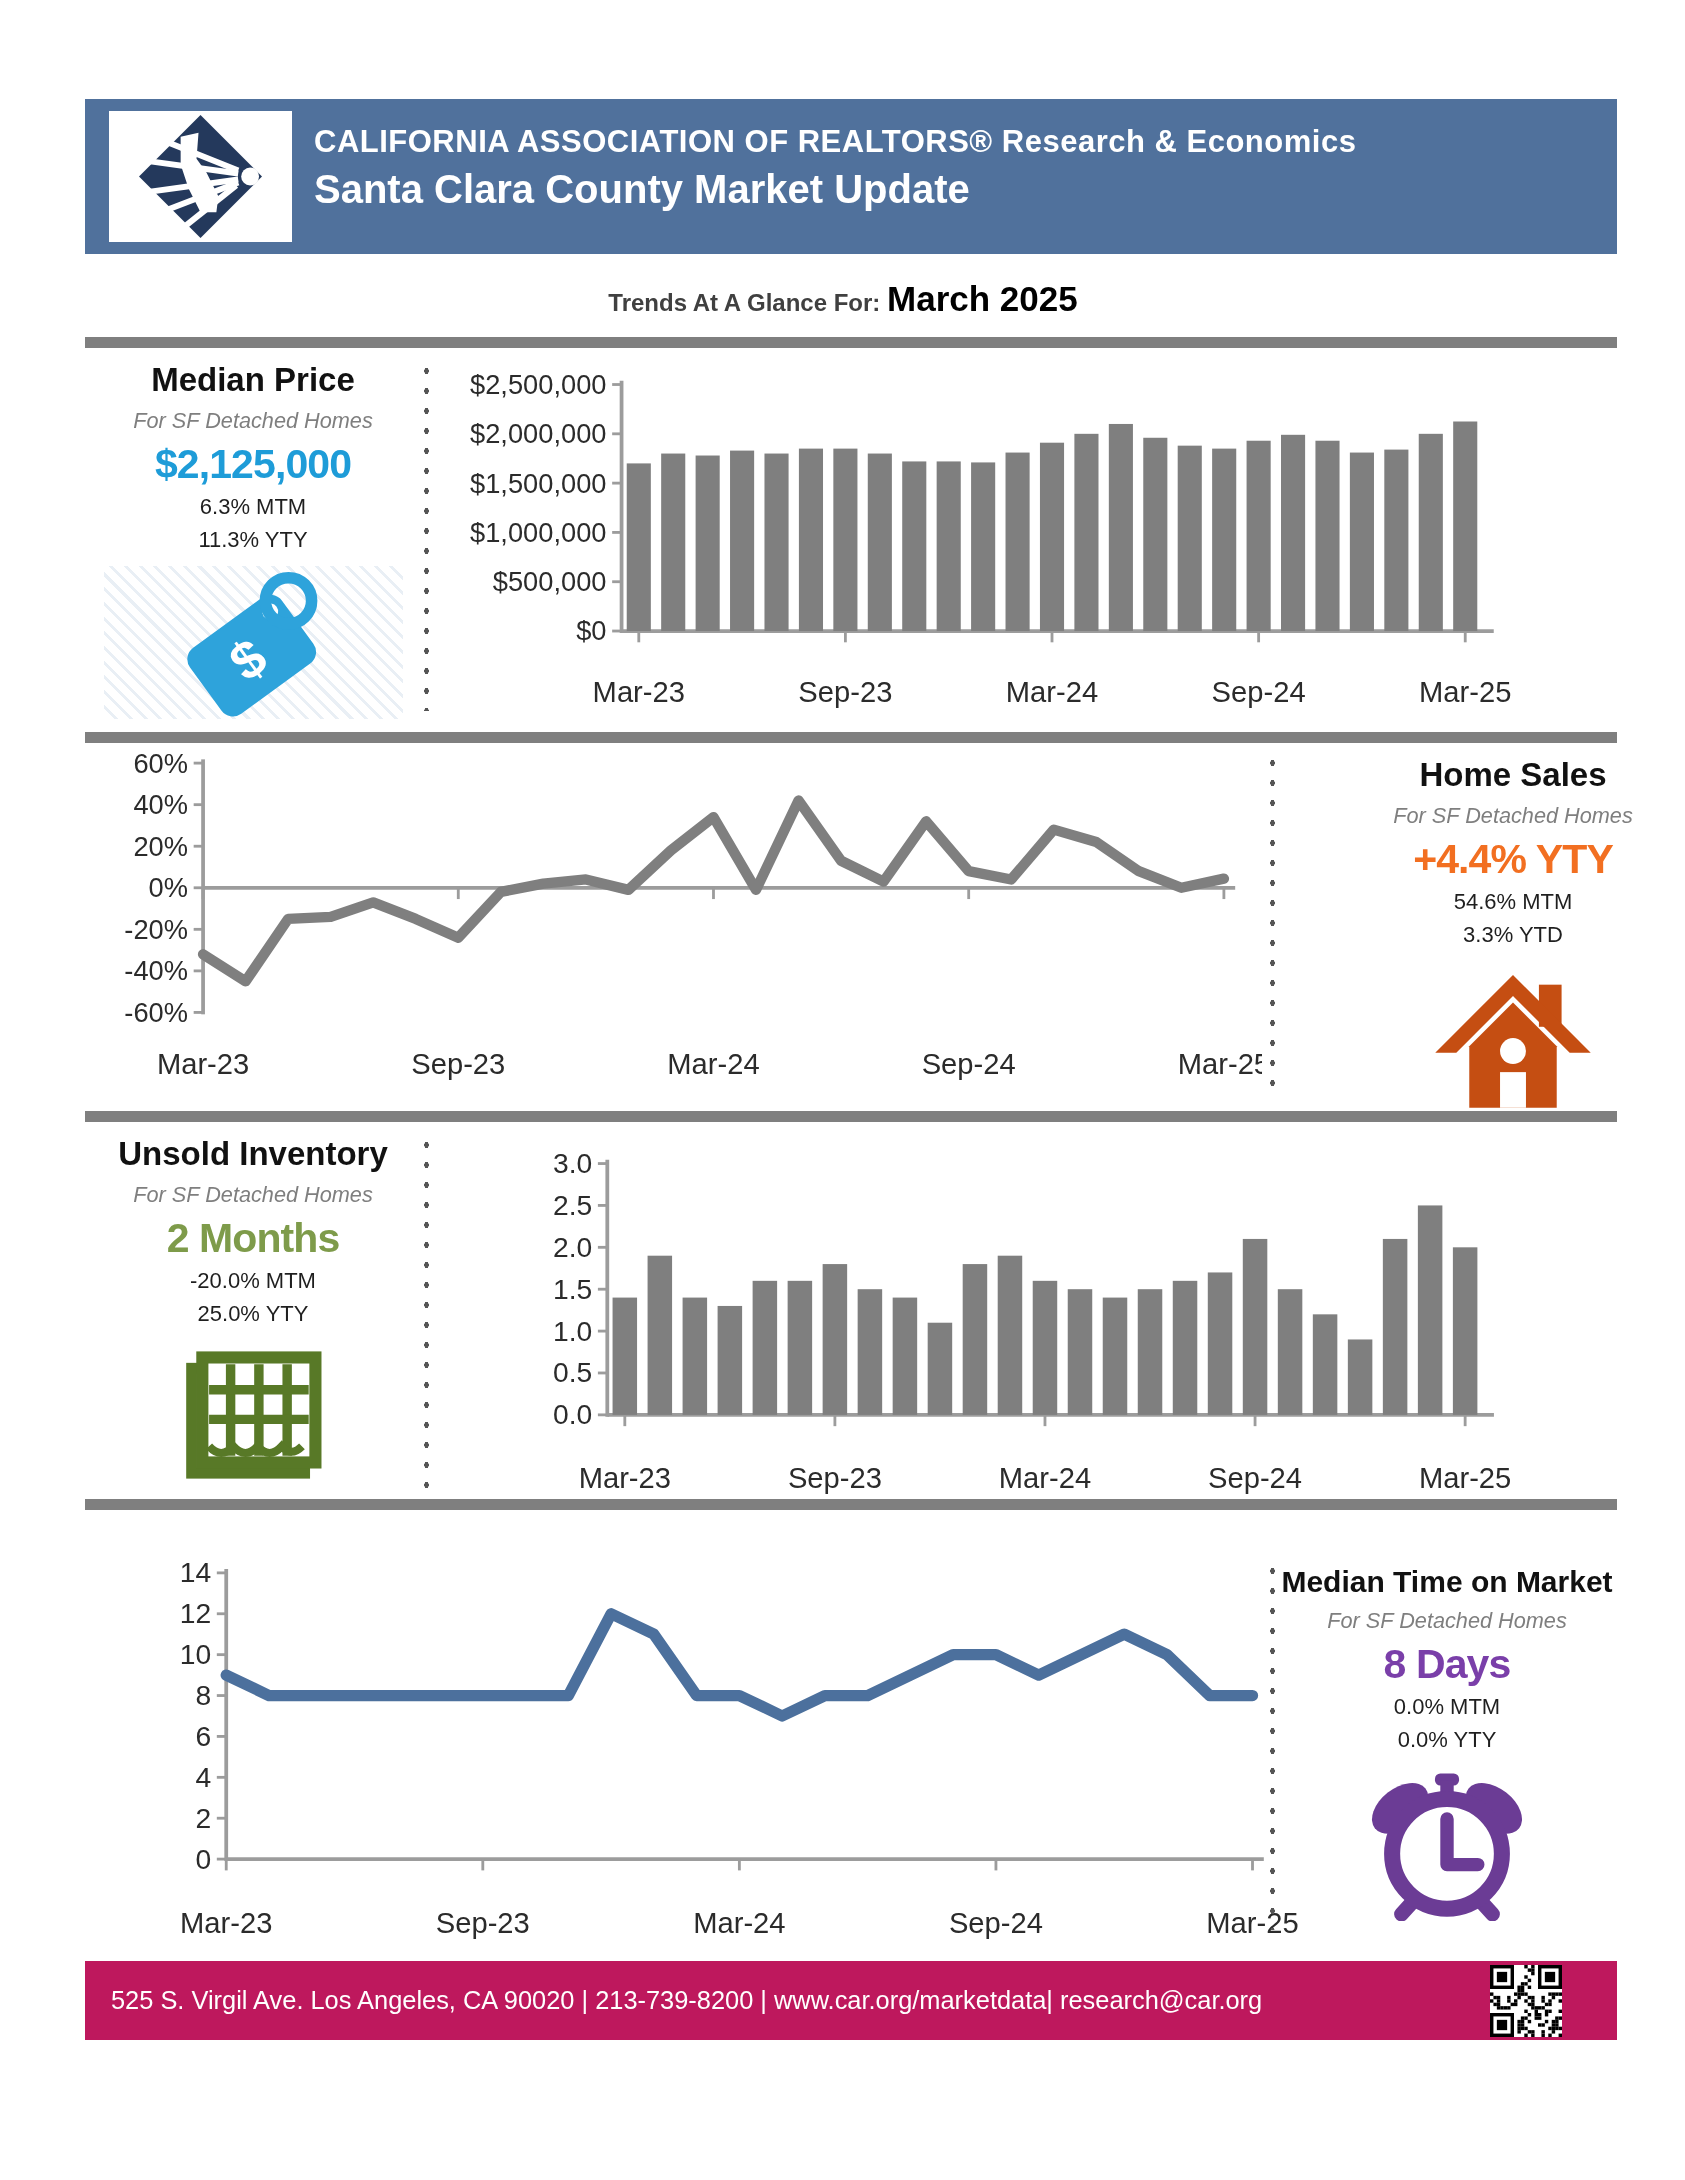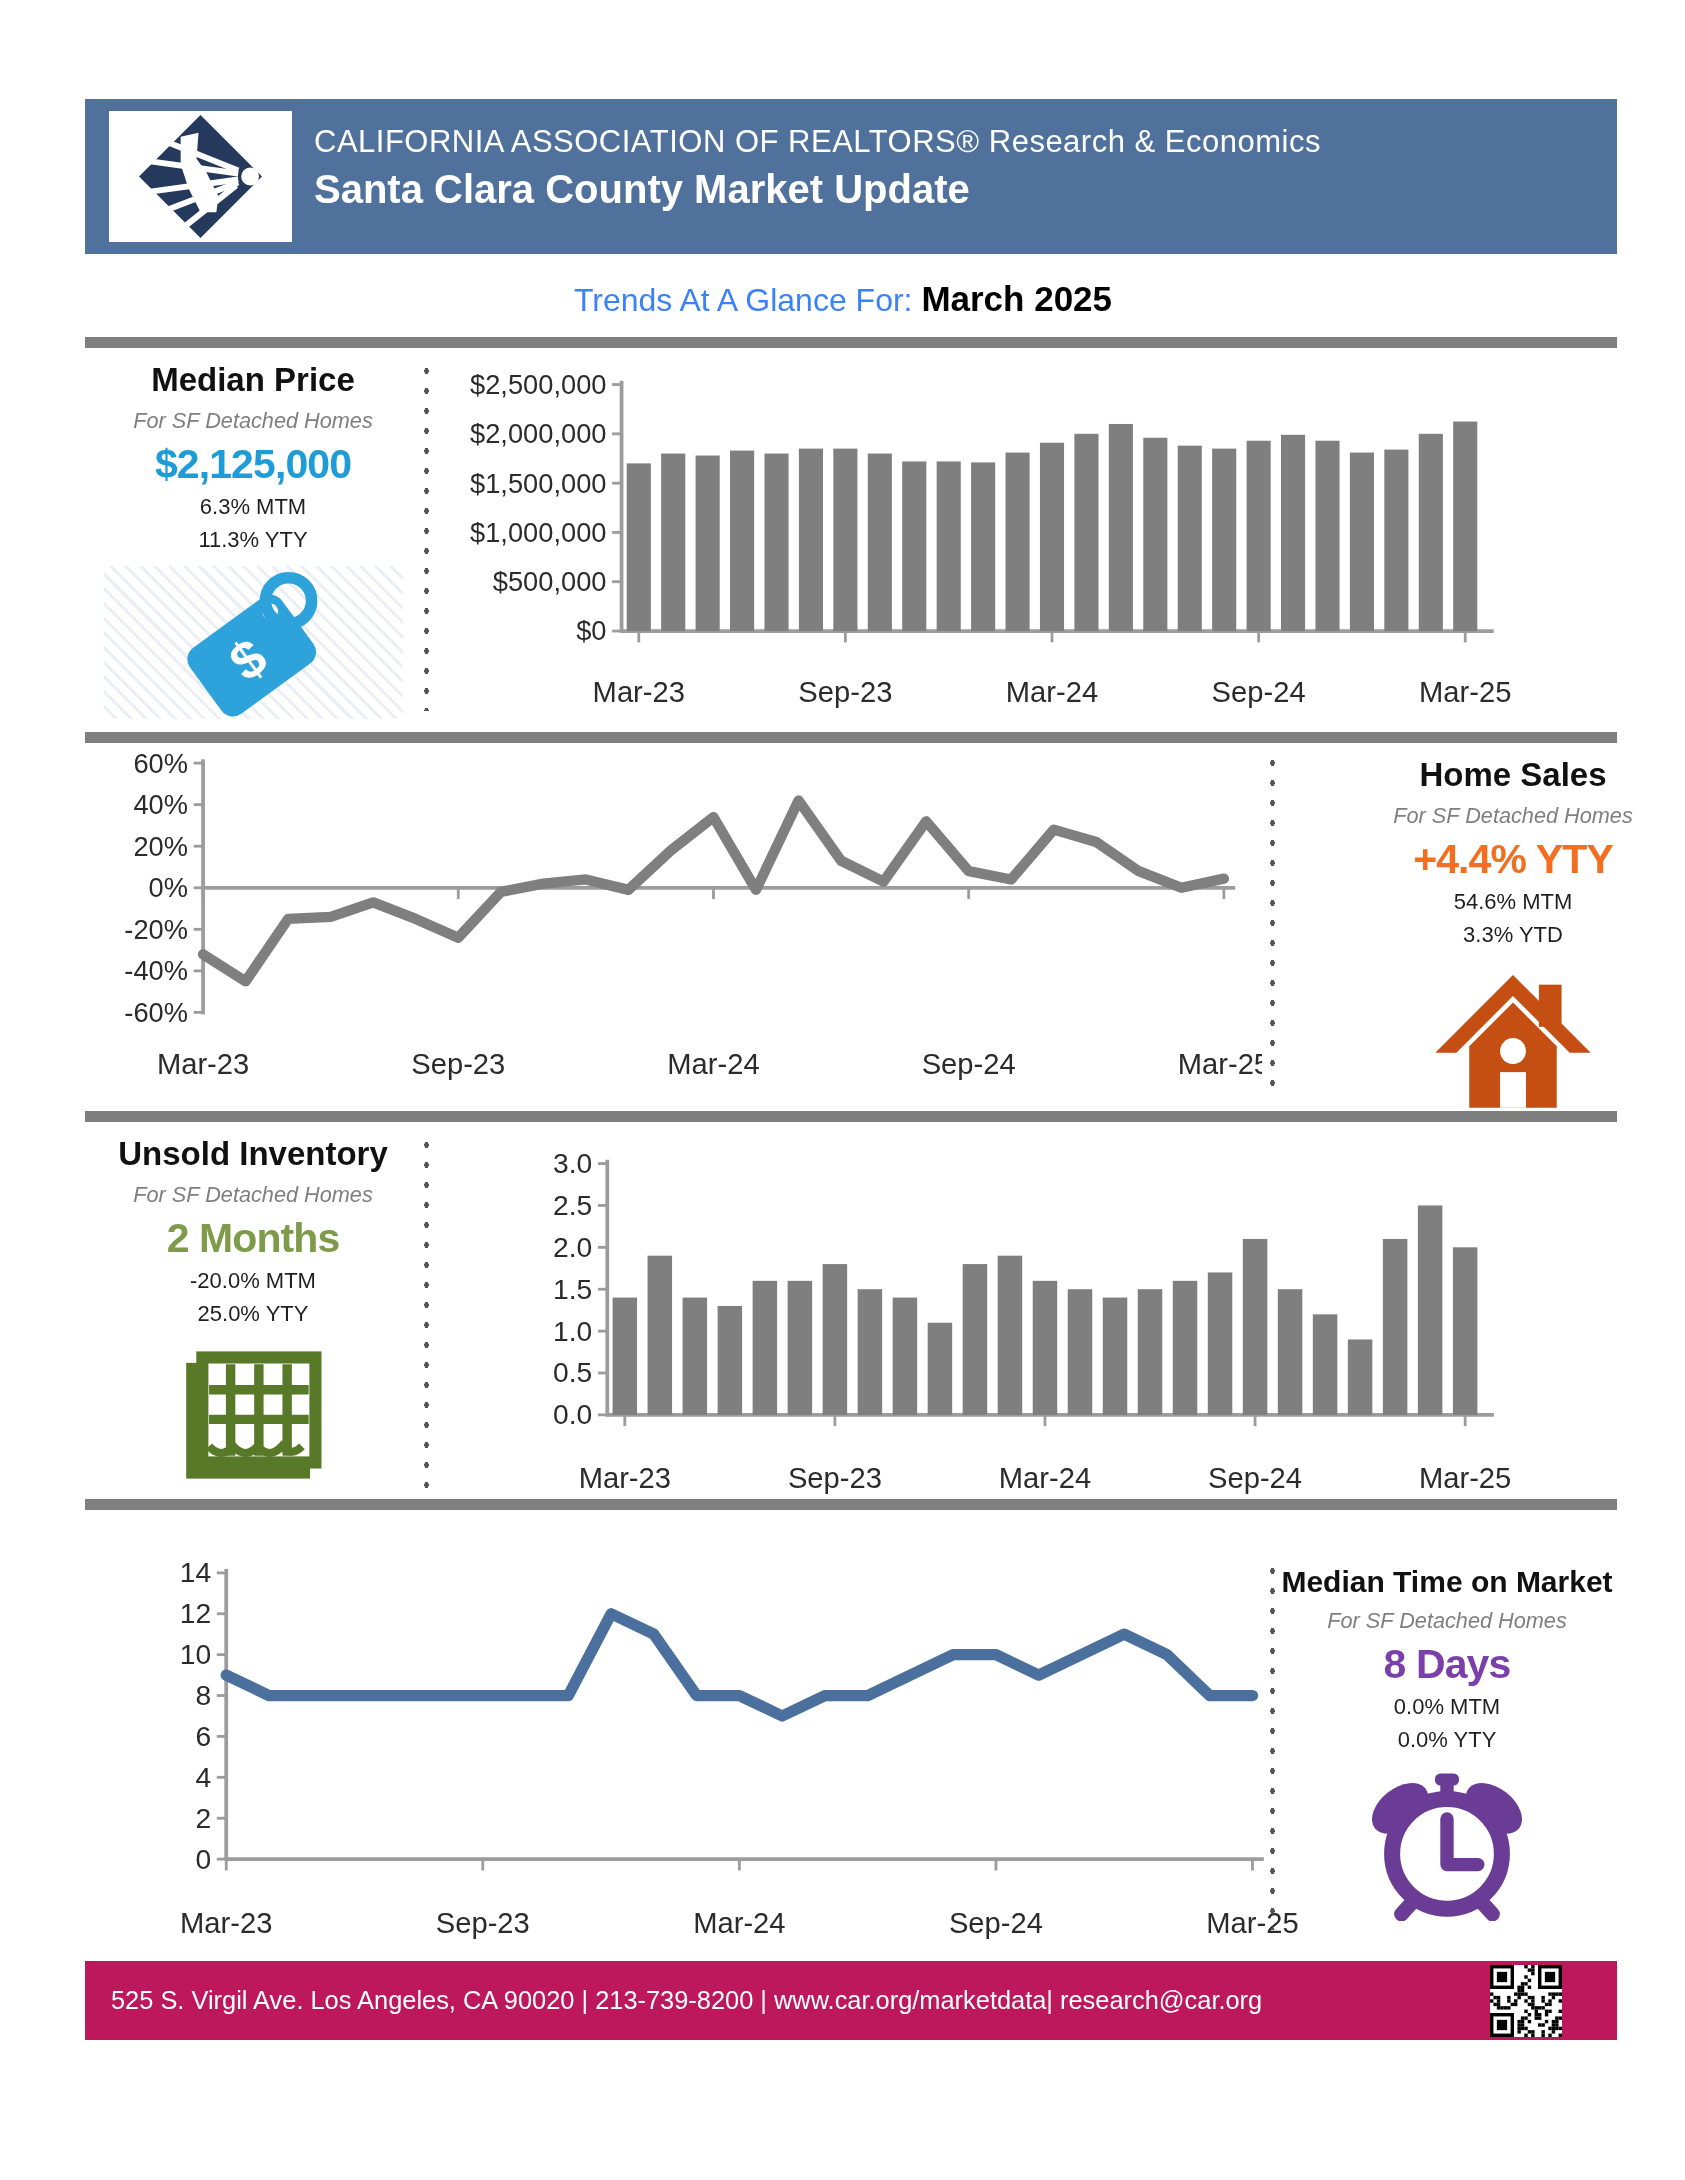--- a/index.html
+++ b/index.html
@@ -3,25 +3,25 @@
 <meta charset="utf-8">
 <style>
   html,body{margin:0;padding:0;background:#fff;}
   body{width:1686px;height:2181px;position:relative;overflow:hidden;
        font-family:"Liberation Sans", sans-serif;color:#1a1a1a;}
   .abs{position:absolute;}
   
   .banner{left:85px;top:99px;width:1532px;height:155px;background:#50719C;}
   .logo-box{position:absolute;left:23.5px;top:12.2px;width:183px;height:131px;background:#fff;}
   .banner-text{position:absolute;left:229px;top:24.5px;color:#fff;}
-  .banner-line1{font-size:31px;font-weight:normal;letter-spacing:0.5px;white-space:nowrap;}
+  .banner-line1{font-size:31px;font-weight:bold;letter-spacing:0.5px;white-space:nowrap;}
   .banner-line2{font-size:40px;font-weight:bold;margin-top:7.5px;white-space:nowrap;}
   
   .page-title{left:0;top:279px;width:1686px;text-align:center;white-space:nowrap;}
-  .page-title .prefix{font-size:32px;color:#3b82f6;}
+  .page-title .prefix{font-size:24px;color:#404040;font-weight:bold;}
   .page-title .period{font-size:35px;font-weight:bold;color:#000;}
   
   .hdiv{left:85px;width:1532px;height:11.3px;background:#7F7F7F;}
   .vdots{width:11.3px;background-image:radial-gradient(ellipse 3.8px 5.2px at center,#555 60%,transparent 62%);
          background-size:11.3px 20px;background-repeat:repeat-y;background-position:center top;}
   
   .panel{text-align:center;}
   .panel .ptitle{font-size:33px;color:#111;margin:0;font-weight:bold;}
   .panel .psub{font-size:21.7px;color:#7F7F7F;font-style:italic;margin-top:8.5px;}
   .panel .pvalue{font-size:41px;font-weight:bold;margin-top:7px;letter-spacing:-0.9px;white-space:nowrap;}

